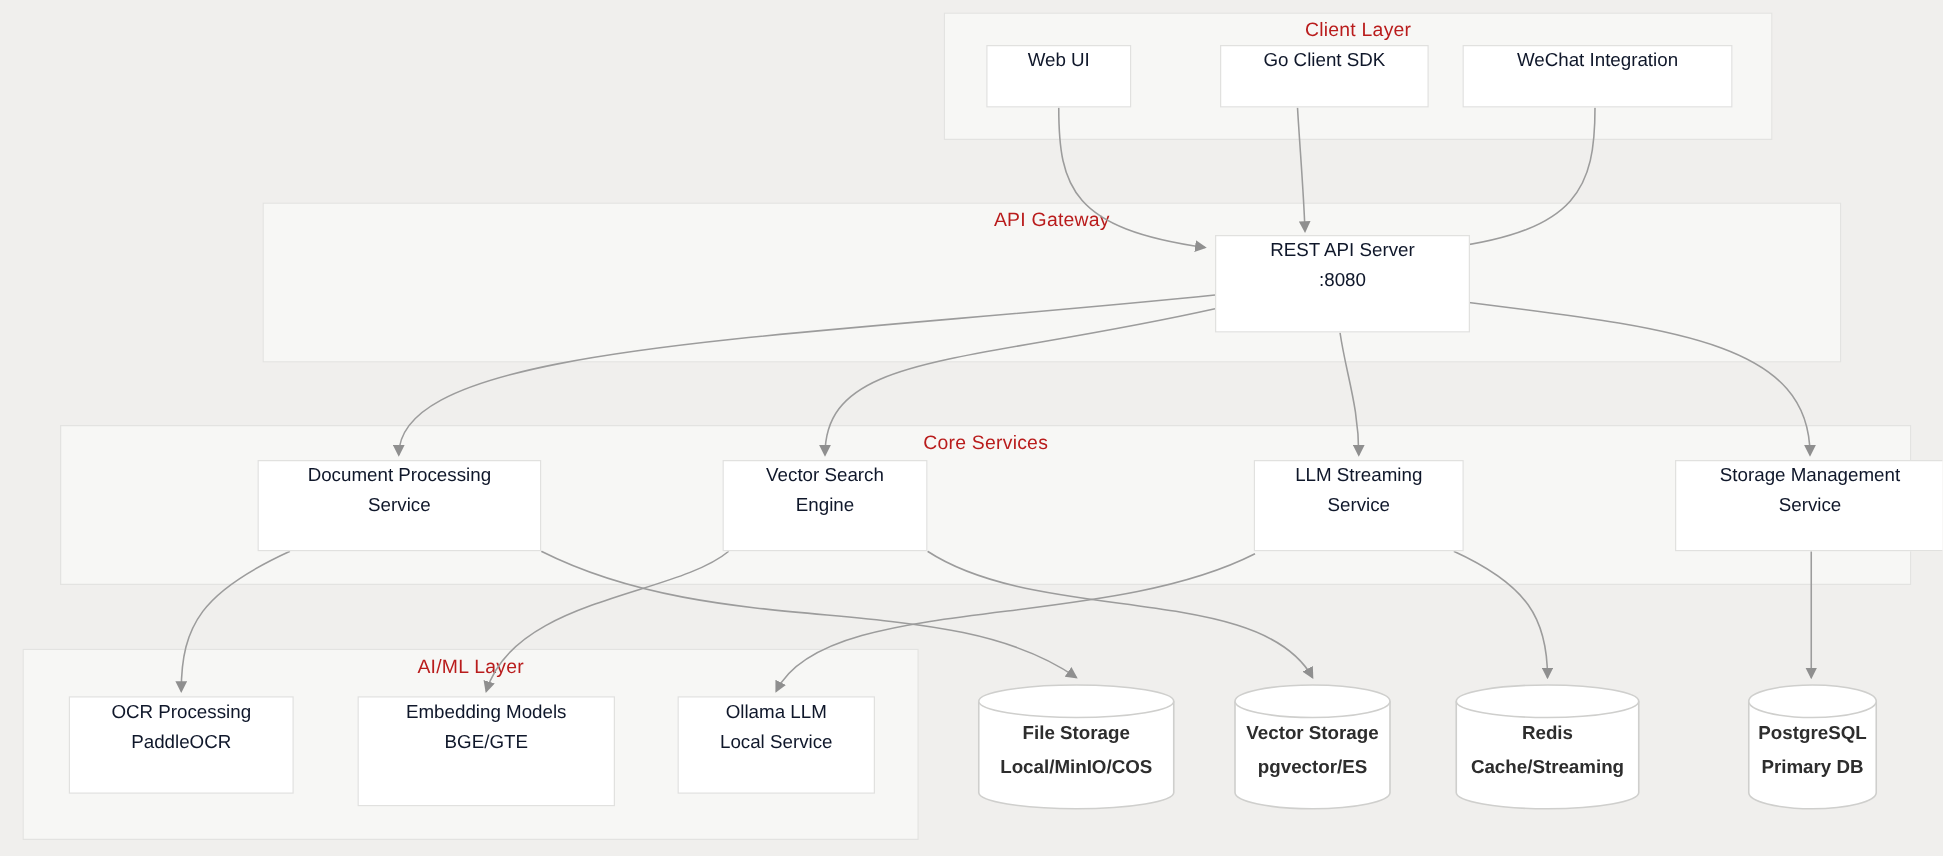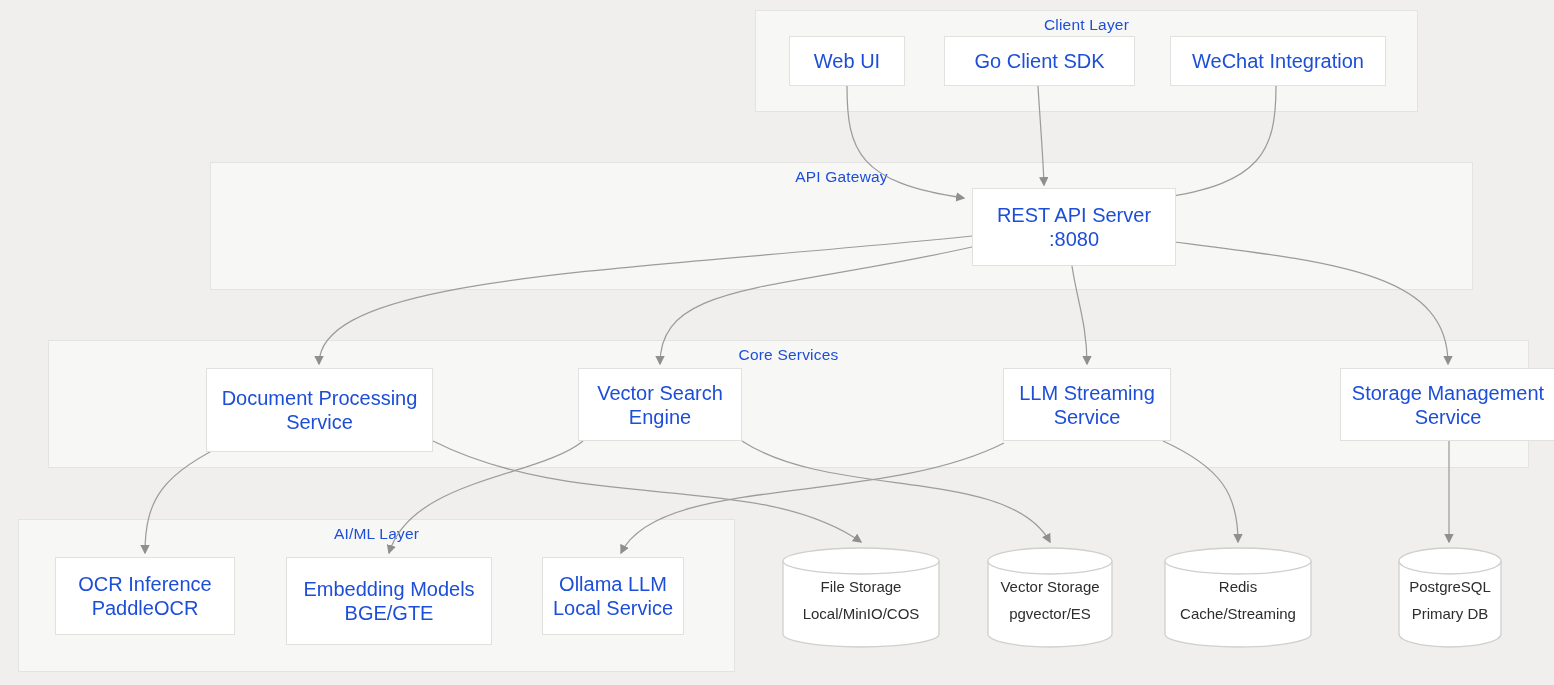--- a/index.html
+++ b/index.html
@@ -19,57 +19,57 @@
     background:#f7f7f5;
     border:1px solid #e3e3e1;
     box-sizing:border-box;
     z-index:0;
   }
   .layer-title{
     position:absolute;
     left:0;right:0;top:5px;
     text-align:center;
     font-size:15.5px;
-    color:#1d4ed8;
+    color:#b91c1c;
     letter-spacing:.2px;
   }
   #edges{
     position:absolute;left:0;top:0;
     z-index:1;
     pointer-events:none;
   }
   .edge{fill:none;stroke:#9c9c9c;stroke-width:1.25px;}
   .node{
     position:absolute;
     background:#ffffff;
     border:1px solid #e1e1df;
     box-sizing:border-box;
     display:flex;
     flex-direction:column;
     align-items:center;
-    justify-content:center;
     text-align:center;
-    font-size:20px;
+    font-size:15px;
     line-height:24px;
-    color:#1d4ed8;
+    color:#0f172a;
     z-index:2;
   }
   .cyl{
     position:absolute;
     z-index:2;
   }
   .cyl svg{display:block;}
   .cyl-shape-body{fill:#ffffff;stroke:#cfcfcd;stroke-width:1.3px;}
   .cyl-text{
     position:absolute;
     left:0;right:0;top:26px;
     text-align:center;
     font-size:15px;
     line-height:27px;
     color:#2d2d2d;
+    font-weight:bold;
   }
 </style>
 </head>
 <body>
 
 <div id="canvas">
 
   <div class="layer" style="left:755px;top:10px;width:663px;height:102px">
     <div class="layer-title">Client Layer</div>
   </div>
@@ -101,58 +101,58 @@
       <path d="M 583 441 C 540 477, 412 478, 389 553" class="edge" stroke="#9c9c9c" marker-end="url(#arrowhead)"></path>
       <path d="M 742 441 C 832 500, 1008 466, 1050 542" class="edge" stroke="#9c9c9c" marker-end="url(#arrowhead)"></path>
       <path d="M 1004 443 C 880 506, 660 474, 621 553" class="edge" stroke="#9c9c9c" marker-end="url(#arrowhead)"></path>
       <path d="M 1163 441 C 1222 468, 1238 495, 1238 542" class="edge" stroke="#9c9c9c" marker-end="url(#arrowhead)"></path>
       <path d="M 1449 441 L 1449 542" class="edge" stroke="#9c9c9c" marker-end="url(#arrowhead)"></path>
     </svg>
 
   <div class="node" style="left:789px;top:36px;width:116px;height:50px">
     <div>Web UI</div>
   </div>
-  <div class="node" style="left:944px;top:36px;width:191px;height:50px">
+  <div class="node" style="left:976px;top:36px;width:167px;height:50px">
     <div>Go Client SDK</div>
   </div>
   <div class="node" style="left:1170px;top:36px;width:216px;height:50px">
     <div>WeChat Integration</div>
   </div>
 
   <div class="node" style="left:972px;top:188px;width:204px;height:78px">
     <div>REST API Server</div>
     <div>:8080</div>
   </div>
 
-  <div class="node" style="left:206px;top:368px;width:227px;height:84px">
+  <div class="node" style="left:206px;top:368px;width:227px;height:73px">
     <div>Document Processing</div>
     <div>Service</div>
   </div>
   <div class="node" style="left:578px;top:368px;width:164px;height:73px">
     <div>Vector Search</div>
     <div>Engine</div>
   </div>
   <div class="node" style="left:1003px;top:368px;width:168px;height:73px">
     <div>LLM Streaming</div>
     <div>Service</div>
   </div>
   <div class="node" style="left:1340px;top:368px;width:216px;height:73px">
     <div>Storage Management</div>
     <div>Service</div>
   </div>
 
   <div class="node" style="left:55px;top:557px;width:180px;height:78px">
-    <div>OCR Inference</div>
+    <div>OCR Processing</div>
     <div>PaddleOCR</div>
   </div>
   <div class="node" style="left:286px;top:557px;width:206px;height:88px">
     <div>Embedding Models</div>
     <div>BGE/GTE</div>
   </div>
-  <div class="node" style="left:542px;top:557px;width:142px;height:78px">
+  <div class="node" style="left:542px;top:557px;width:158px;height:78px">
     <div>Ollama LLM</div>
     <div>Local Service</div>
   </div>
 
   <div class="cyl" style="left:782px;top:547px;width:158px;height:101px">
     <svg width="158" height="101">
       <path class="cyl-shape-body" d="M1 14 L1 87 A78 13 0 0 0 157 87 L157 14"></path>
       <ellipse class="cyl-shape-body" cx="79" cy="14" rx="78" ry="13"></ellipse>
     </svg>
     <div class="cyl-text">

